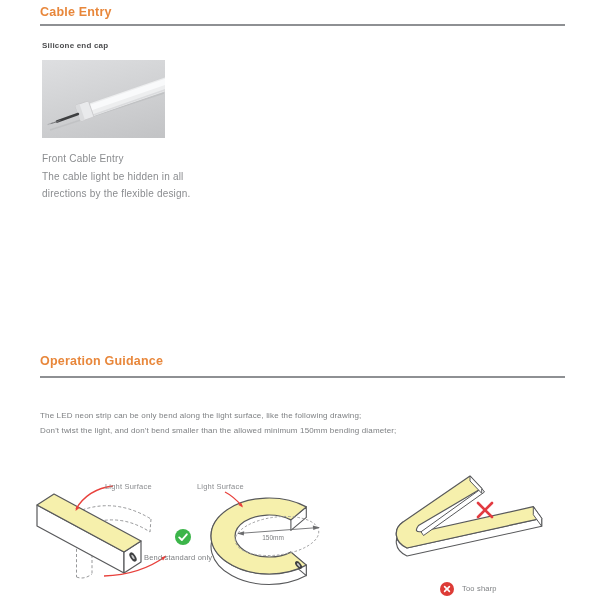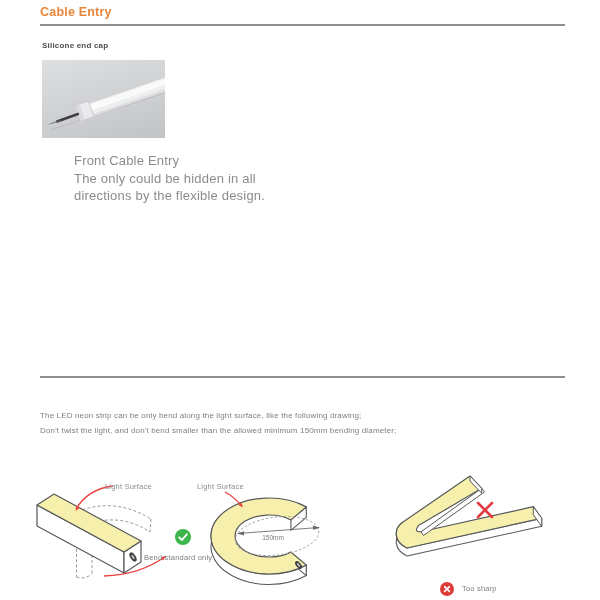--- a/index.html
+++ b/index.html
@@ -7,21 +7,21 @@
     position:relative; width:600px; height:600px; background:#ffffff;
     font-family:"Liberation Sans", sans-serif; overflow:hidden;padding-left:44px;
   }
   .abs { position:absolute; }
   .sec-title {
     color:#E8873B; font-size:12.5px; font-weight:600; letter-spacing:.2px;
     white-space:nowrap;
   }
   .rule { left:40px; width:525px; height:2px; background:#8E9093; }
   .sub-title { color:#4C4D4F; font-size:8px; font-weight:700; letter-spacing:.2px; }
-  .cap-line { color:#8A8C8F; font-size:13px; letter-spacing:.2px; white-space:nowrap;margin-left:32px; }
+  .cap-line { color:#8A8C8F; font-size:10px; letter-spacing:.2px; white-space:nowrap; }
   .para-line { color:#7E8083; font-size:8px; letter-spacing:.15px; white-space:nowrap; }
   .diag-caption { color:#7E8083; font-size:7.5px; letter-spacing:.2px; white-space:nowrap; }
   .photo {
     left:42px; top:60px; width:123px; height:78px;
     background:linear-gradient(165deg,#DEDFE1 0%,#CFD0D2 55%,#C2C3C5 100%);
   }
   .badge { border-radius:50%; }
   .badge.ok { left:175px; top:529px; width:16px; height:16px; background:#3CB54A; }
   .badge.err { left:440px; top:582px; width:14px; height:14px; background:#DD3B36; }
   svg { display:block; }
@@ -49,23 +49,24 @@
         <rect x="35.5" y="42.5" width="14" height="17" rx="1.5" fill="#E9EAEC" stroke="#C7C8CA" stroke-width="0.8"></rect>
         <rect x="35.5" y="42.5" width="4.5" height="17" rx="1.5" fill="#DBDCDE"></rect>
       </g>
       <path d="M36 54 L15 61.5" stroke="#3E3F41" stroke-width="2.4" stroke-linecap="round" fill="none"></path>
       <path d="M18 60.6 L9 63.6" stroke="#6E6F71" stroke-width="1" stroke-linecap="round" fill="none"></path>
       <path d="M12 62.4 L6 64.4" stroke="#9A9B9D" stroke-width="0.7" stroke-linecap="round" fill="none"></path>
     </svg>
   </div>
 
   <div class="abs cap-line" style="left:42px; top:153px;">Front Cable Entry</div>
-  <div class="abs cap-line" style="left:42px; top:171px;">The only could be hidden in all</div>
+  <div class="abs cap-line" style="left:42px; top:171px;">The cable light be hidden in all</div>
   <div class="abs cap-line" style="left:42px; top:188px;">directions by the flexible design.</div>
 
+  <div class="abs sec-title" style="left:40px; top:354px;">Operation Guidance</div>
   <div class="abs rule" style="top:376px;"></div>
 
   <div class="abs para-line" style="left:40px; top:411px;text-align:right;">The LED neon strip can be only bend along the light surface, like the following drawing;</div>
   <div class="abs para-line" style="left:40px; top:426px;">Don't twist the light, and don't bend smaller than the allowed minimum 150mm bending diameter;</div>
 
   <svg class="abs" style="left:30px; top:470px;" width="160" height="130" viewBox="0 0 160 130">
 
     <g stroke="#97989A" stroke-width="1" fill="none" stroke-dasharray="3 2.2">
       <path d="M38 46 Q80 24 121 49"></path>
       <path d="M50 58 Q86 40 120 62"></path>

